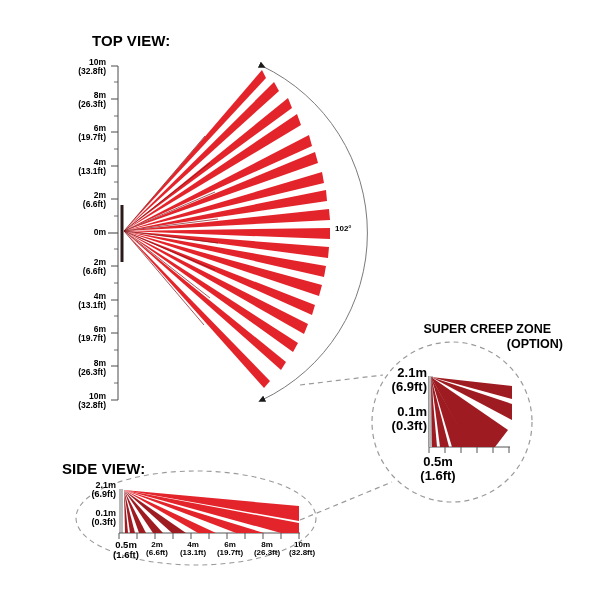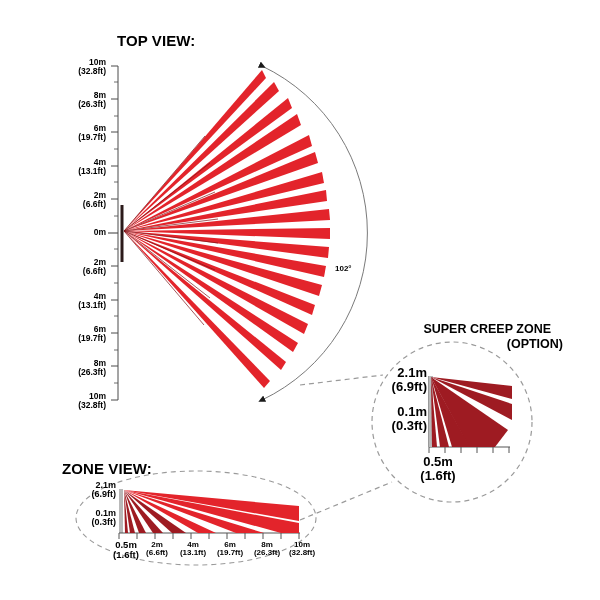--- a/index.html
+++ b/index.html
@@ -169,21 +169,21 @@
       <g fill="#9E1B22">
         <polygon points="124,490 186,533 172,533"></polygon>
         <polygon points="124,490 163,533 153,533"></polygon>
         <polygon points="124,490 146,533 139,533"></polygon>
         <polygon points="124,490 135,533 130,533"></polygon>
         <polygon points="124,490 128,533 125,533"></polygon>
       </g>
     </g>
   </svg>
 
-  <div class="lbl section-title" style="left:92px;top:33px;margin-left:25px;">TOP VIEW:</div>
+  <div class="lbl section-title" style="left:92px;top:33px;">TOP VIEW:</div>
 
   <div class="lbl tick-lbl" style="left:50px;top:58px;width:56px;">
     <div>10m</div>
     <div>(32.8ft)</div>
   </div>
   <div class="lbl tick-lbl" style="left:50px;top:91px;width:56px;">
     <div>8m</div>
     <div>(26.3ft)</div>
   </div>
   <div class="lbl tick-lbl" style="left:50px;top:124px;width:56px;">
@@ -215,39 +215,39 @@
   </div>
   <div class="lbl tick-lbl" style="left:50px;top:359px;width:56px;">
     <div>8m</div>
     <div>(26.3ft)</div>
   </div>
   <div class="lbl tick-lbl" style="left:50px;top:392px;width:56px;">
     <div>10m</div>
     <div>(32.8ft)</div>
   </div>
 
-  <div class="lbl angle-lbl" style="left:335px;top:225px;margin-top:40px;">102°</div>
+  <div class="lbl angle-lbl" style="left:335px;top:225px;">102°</div>
 
   <div class="lbl creep-title" style="left:366px;top:322px;width:185px;">SUPER CREEP ZONE</div>
   <div class="lbl creep-title" style="left:378px;top:337px;width:185px;">(OPTION)</div>
 
   <div class="lbl creep-lbl" style="left:365px;top:366px;width:62px;">
     <div>2.1m</div>
     <div>(6.9ft)</div>
   </div>
   <div class="lbl creep-lbl" style="left:358px;top:405px;width:69px;">
     <div>0.1m</div>
     <div>(0.3ft)</div>
   </div>
   <div class="lbl creep-x" style="left:402px;top:455px;width:72px;">
     <div>0.5m</div>
     <div>(1.6ft)</div>
   </div>
 
-  <div class="lbl section-title" style="left:62px;top:461px;">ZONE VIEW:</div>
+  <div class="lbl section-title" style="left:62px;top:461px;">SIDE VIEW:</div>
 
   <div class="lbl side-lbl" style="left:60px;top:481px;width:56px;">
     <div>2.1m</div>
     <div>(6.9ft)</div>
   </div>
   <div class="lbl side-lbl" style="left:57px;top:509px;width:59px;">
     <div>0.1m</div>
     <div>(0.3ft)</div>
   </div>
 

